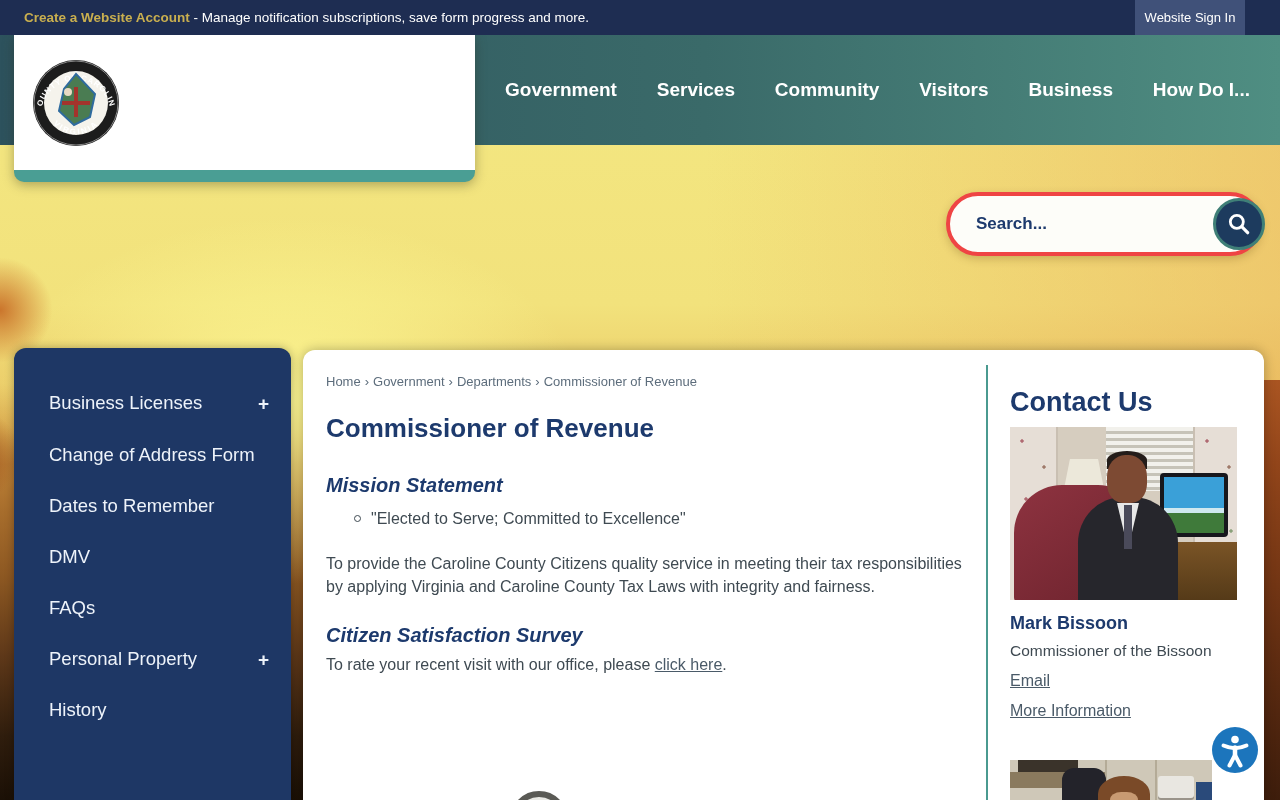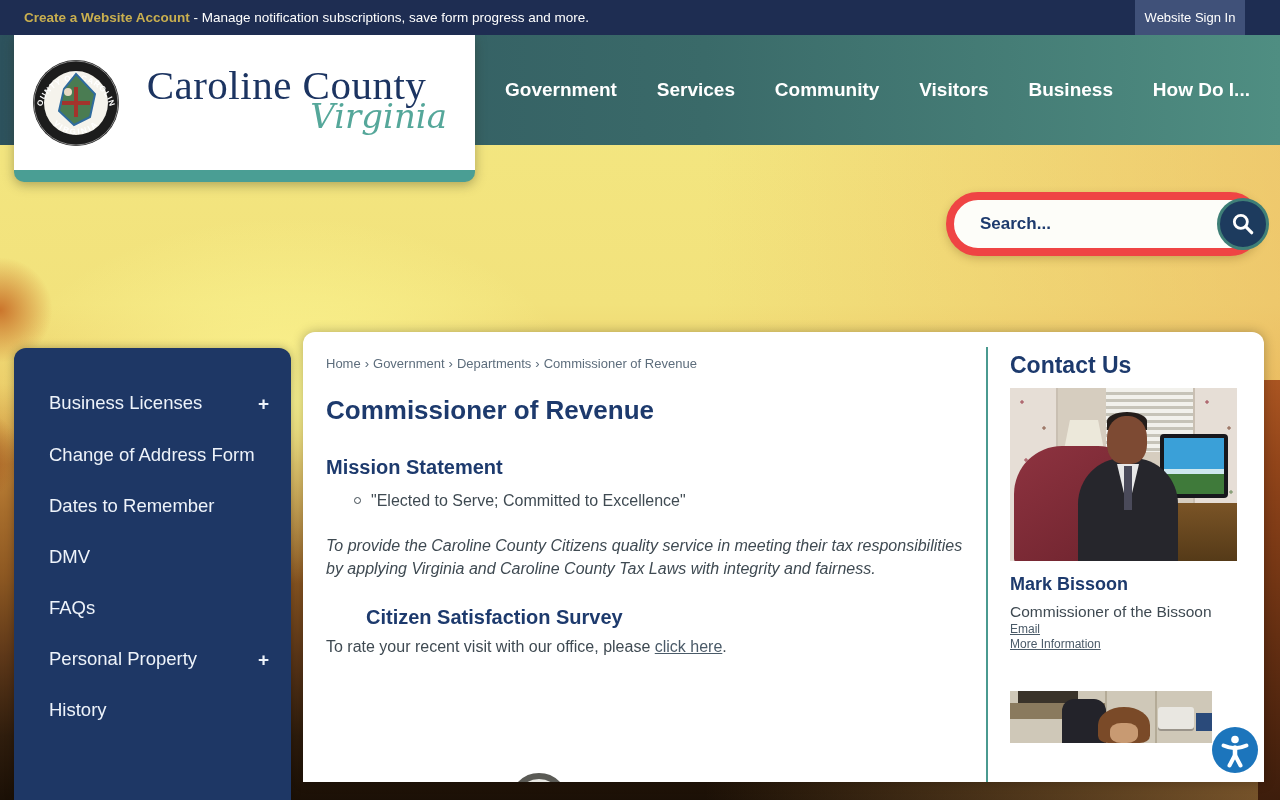--- a/index.html
+++ b/index.html
@@ -47,66 +47,66 @@
   .logo-inner { background:#fff; height:135px; display:flex; align-items:center; padding-left:18px; }
   .logo-bar { height:12px; background:#4a9e94; border-radius:0 0 10px 10px; }
   .seal { width:88px; height:88px; flex:0 0 auto; }
   .logo-text { flex:1; padding-right:22px; margin-top:-4px; }
   .logo-title { font-family:"Liberation Serif", serif; font-size:41px; color:#1c3461; letter-spacing:.5px; line-height:1; text-align:center; }
   .logo-sub { font-family:"DejaVu Serif", serif; font-style:italic; font-size:34px; color:#55a79a;
     text-align:right; margin-top:-8px; padding-right:6px; line-height:1.1; }
 
   
   .search-wrap { position:absolute; left:946px; top:192px; width:316px; height:64px; z-index:15;
-    background:#fdfdf9; border:8px solid #ef4444; border-radius:34px; display:flex; align-items:center;
+    background:#fdfdf9; border:4px solid #ef4444; border-radius:34px; display:flex; align-items:center;
     box-shadow:0 3px 8px rgba(90,60,10,.25); }
   .search-input { border:none; outline:none; background:transparent; flex:1; height:100%;
     padding:0 10px 0 26px; font-size:17px; font-weight:bold; color:#1d3a6d; font-family:"Liberation Sans", sans-serif; }
   .search-input::placeholder { color:#1d3a6d; opacity:1; }
   .search-btn { width:52px; height:52px; border-radius:50%; border:3px solid #3f7f77; background:#1d3b5e;
     margin-right:2px; flex:0 0 auto; display:flex; align-items:center; justify-content:center; cursor:pointer; }
 
   
   .sidebar { position:absolute; left:14px; top:348px; width:277px; height:452px; z-index:12;
     background:#1e3765; border-radius:12px 12px 0 0; padding:30px 22px 0 35px; color:#eef3fa;
     box-shadow:0 0 10px rgba(0,0,0,.3); }
   .side-item { display:flex; justify-content:space-between; align-items:flex-start;
     font-size:18.5px; line-height:1.35; padding:13px 0; cursor:pointer; }
   .side-plus { font-size:19px; font-weight:bold; padding-left:10px; cursor:pointer; }
 
   
-  .content-card { position:absolute; left:303px; top:332px; width:961px; height:450px; z-index:12;
+  .content-card { position:absolute; left:303px; top:350px; width:961px; height:450px; z-index:12;
     background:#fff; border-radius:12px 12px 0 0; overflow:hidden; box-shadow:0 0 12px rgba(0,0,0,.28); }
   .main-col { position:absolute; left:23px; top:0; width:645px; }
   .breadcrumb { margin-top:24px; font-size:13px; color:#5d6d7c; }
   .crumb { cursor:pointer; }
   .crumb-sep { padding:0 4px; color:#5d6d7c; }
   .page-title { margin-top:24px; font-size:26px; font-weight:bold; color:#1d3a6d; }
   .notice { margin-top:18px; font-size:15px; font-weight:bold; font-style:italic; color:#1d3a6d;
     text-align:center; line-height:1.55; }
-  .h2 { font-size:20px; font-weight:bold; color:#1d3a6d; }
+  .h2 { font-size:20px; font-weight:bold; color:#1d3a6d;font-style:italic; }
   .h2.mission { margin-top:30px; }
-  .h2.survey { margin-top:26px;margin-left:40px; }
+  .h2.survey { margin-top:26px; }
   .bullet-row { margin-top:13px; padding-left:28px; display:flex; align-items:baseline; gap:10px;
     font-size:16px; color:#3f4a52; }
   .bullet-dot { width:7px; height:7px; border:1.5px solid #3f4a52; border-radius:50%; flex:0 0 auto;
     position:relative; top:-2px; }
-  .para { margin-top:24px; font-size:16px; color:#3f4a52; line-height:1.45;font-style:italic; }
+  .para { margin-top:24px; font-size:16px; color:#3f4a52; line-height:1.45; }
   .survey-line { margin-top:9px; font-size:16px; color:#3f4a52; }
   .link { color:#4a5a68; text-decoration:underline; cursor:pointer; }
   .partial-seal { position:absolute; left:184px; top:441px; width:58px; height:58px; border-radius:50%;
     background:#e9e9e4; border:6px solid #5a5a55; }
 
   
   .divider { position:absolute; left:683px; top:15px; bottom:0; width:2px; background:#4a9a90; }
   .contact-col { position:absolute; left:707px; top:0; width:232px; }
-  .contact-title { margin-top:20px; font-size:23px; font-weight:bold; color:#1d3a6d; }
+  .contact-title { margin-top:37px; font-size:27px; font-weight:bold; color:#1d3a6d; }
   .contact-name { margin-top:13px; font-size:18px; font-weight:bold; color:#1d3a6d; }
   .contact-role { margin-top:8px; font-size:15.5px; color:#3f4a52; }
-  .contact-line { margin-top:1px; font-size:12px; color:#3f4a52; }
+  .contact-line { margin-top:12px; font-size:16px; color:#3f4a52; }
 
   
   .photo1 { margin-top:9px; position:relative; width:227px; height:173px; overflow:hidden; background:#d6cdbf; }
   .p1-curtain { position:absolute; top:0; width:48px; height:100%;
     background:radial-gradient(circle 5px at 12px 14px,#b06a72 30%,transparent 35%),
                radial-gradient(circle 5px at 34px 40px,#9f7a6a 30%,transparent 35%),
                radial-gradient(circle 5px at 16px 72px,#b06a72 30%,transparent 35%),
                radial-gradient(circle 5px at 36px 104px,#8aa07a 30%,transparent 35%),
                radial-gradient(circle 5px at 14px 136px,#b06a72 30%,transparent 35%),
                #e6ded6; }
@@ -191,24 +191,20 @@
         <textPath href="#sealArcTop" startOffset="50%" text-anchor="middle">COUNTY OF CAROLINE</textPath>
       </text>
       <text fill="#ffffff" font-size="8" font-weight="bold" letter-spacing="2" font-family="Liberation Sans, sans-serif">
         <textPath href="#sealArcBottom" startOffset="50%" text-anchor="middle">VIRGINIA</textPath>
       </text>
       <polygon points="44,15 63,35 58,58 42,66 27,52 32,30" fill="#4a7c52" stroke="#2f6b9e" stroke-width="2"></polygon>
       <rect x="30" y="42" width="28" height="4" fill="#a3342c"></rect>
       <rect x="42" y="28" width="4" height="30" fill="#a3342c"></rect>
       <circle cx="36" cy="33" r="4" fill="#e8d9c2"></circle>
     </svg>
-    <div class="logo-text">
-      <div class="logo-title">Caroline County</div>
-      <div class="logo-sub">Virginia</div>
-    </div>
   </div>
   <div class="logo-bar"></div>
 </div>
 
 <div class="search-wrap">
   <input class="search-input" type="text" placeholder="Search..." style="">
   <div class="search-btn">
     <svg width="26" height="26" viewBox="0 0 24 24">
       <circle cx="10" cy="10" r="6" fill="none" stroke="#ffffff" stroke-width="2.6"></circle>
       <line x1="14.5" y1="14.5" x2="20" y2="20" stroke="#ffffff" stroke-width="3" stroke-linecap="round"></line>

